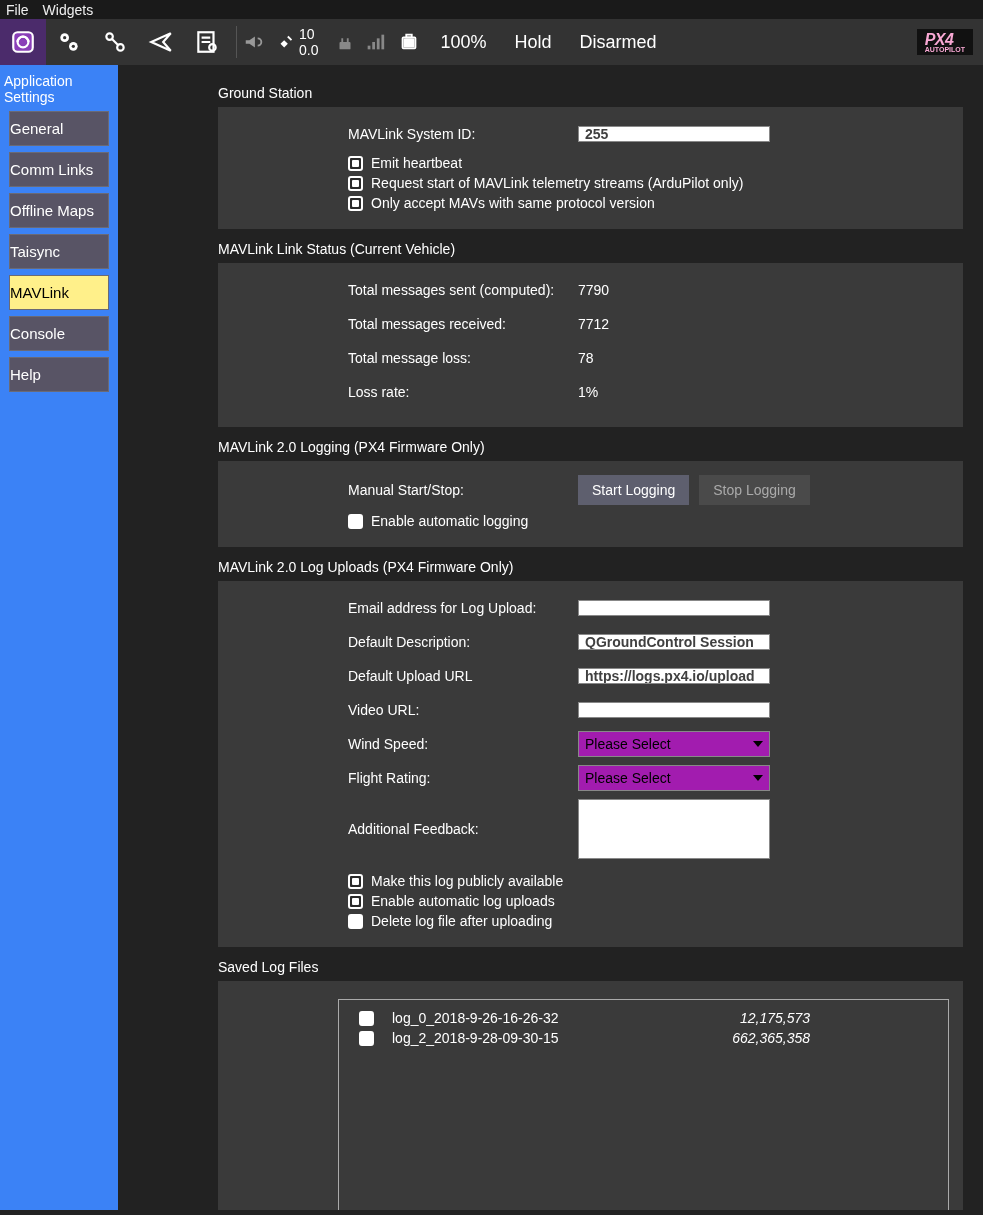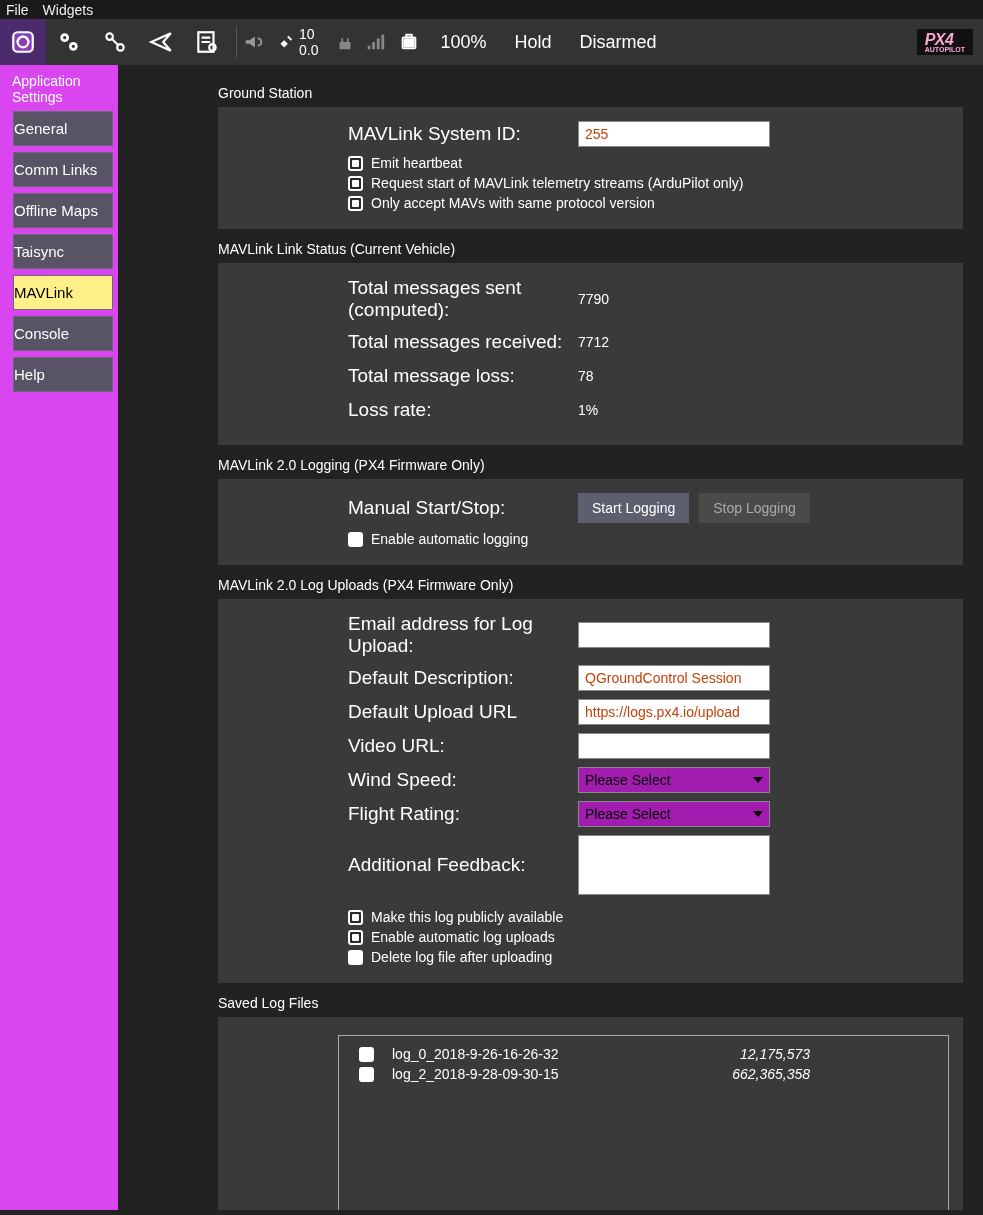--- a/index.html
+++ b/index.html
@@ -59,23 +59,22 @@
   .divider {
     width: 1px; height: 32px; background: #555; margin: 0 6px;
   }
   
   .body {
     display: flex;
     height: calc(1215px - 24px - 46px);
   }
   .sidebar {
     width: 118px;
-    background: #d946ef;
+    background: #3b82f6;
     padding-top: 4px;
-    padding-left: 8px;
   }
   .sidebar-title {
     font-size: 14px;
     color: #fff;
     padding: 4px 4px 6px 4px;
   }
   .side-btn {
     display: block;
     width: 100px;
     margin: 0 auto 6px auto;
@@ -107,31 +106,32 @@
   }
   .row {
     display: flex;
     align-items: center;
     margin-bottom: 8px;
     min-height: 26px;
   }
   .row .label {
     width: 230px;
     color: #fff;
-    font-size: 19px;
+    font-size: 14px;
   }
   .row .value { color: #fff; font-size: 14px; }
   .text-input {
     background: #fff;
-    color: #c2410c;
+    color: #404040;
     border: 1px solid #888;
-    height: 26px;
+    height: 16px;
     padding: 2px 6px;
     font-size: 14px;
     width: 192px;
+    font-weight: bold;
   }
   .textarea {
     background: #fff;
     border: 1px solid #888;
     width: 192px;
     height: 60px;
     resize: none;
   }
   .select {
     background: #a21caf;

